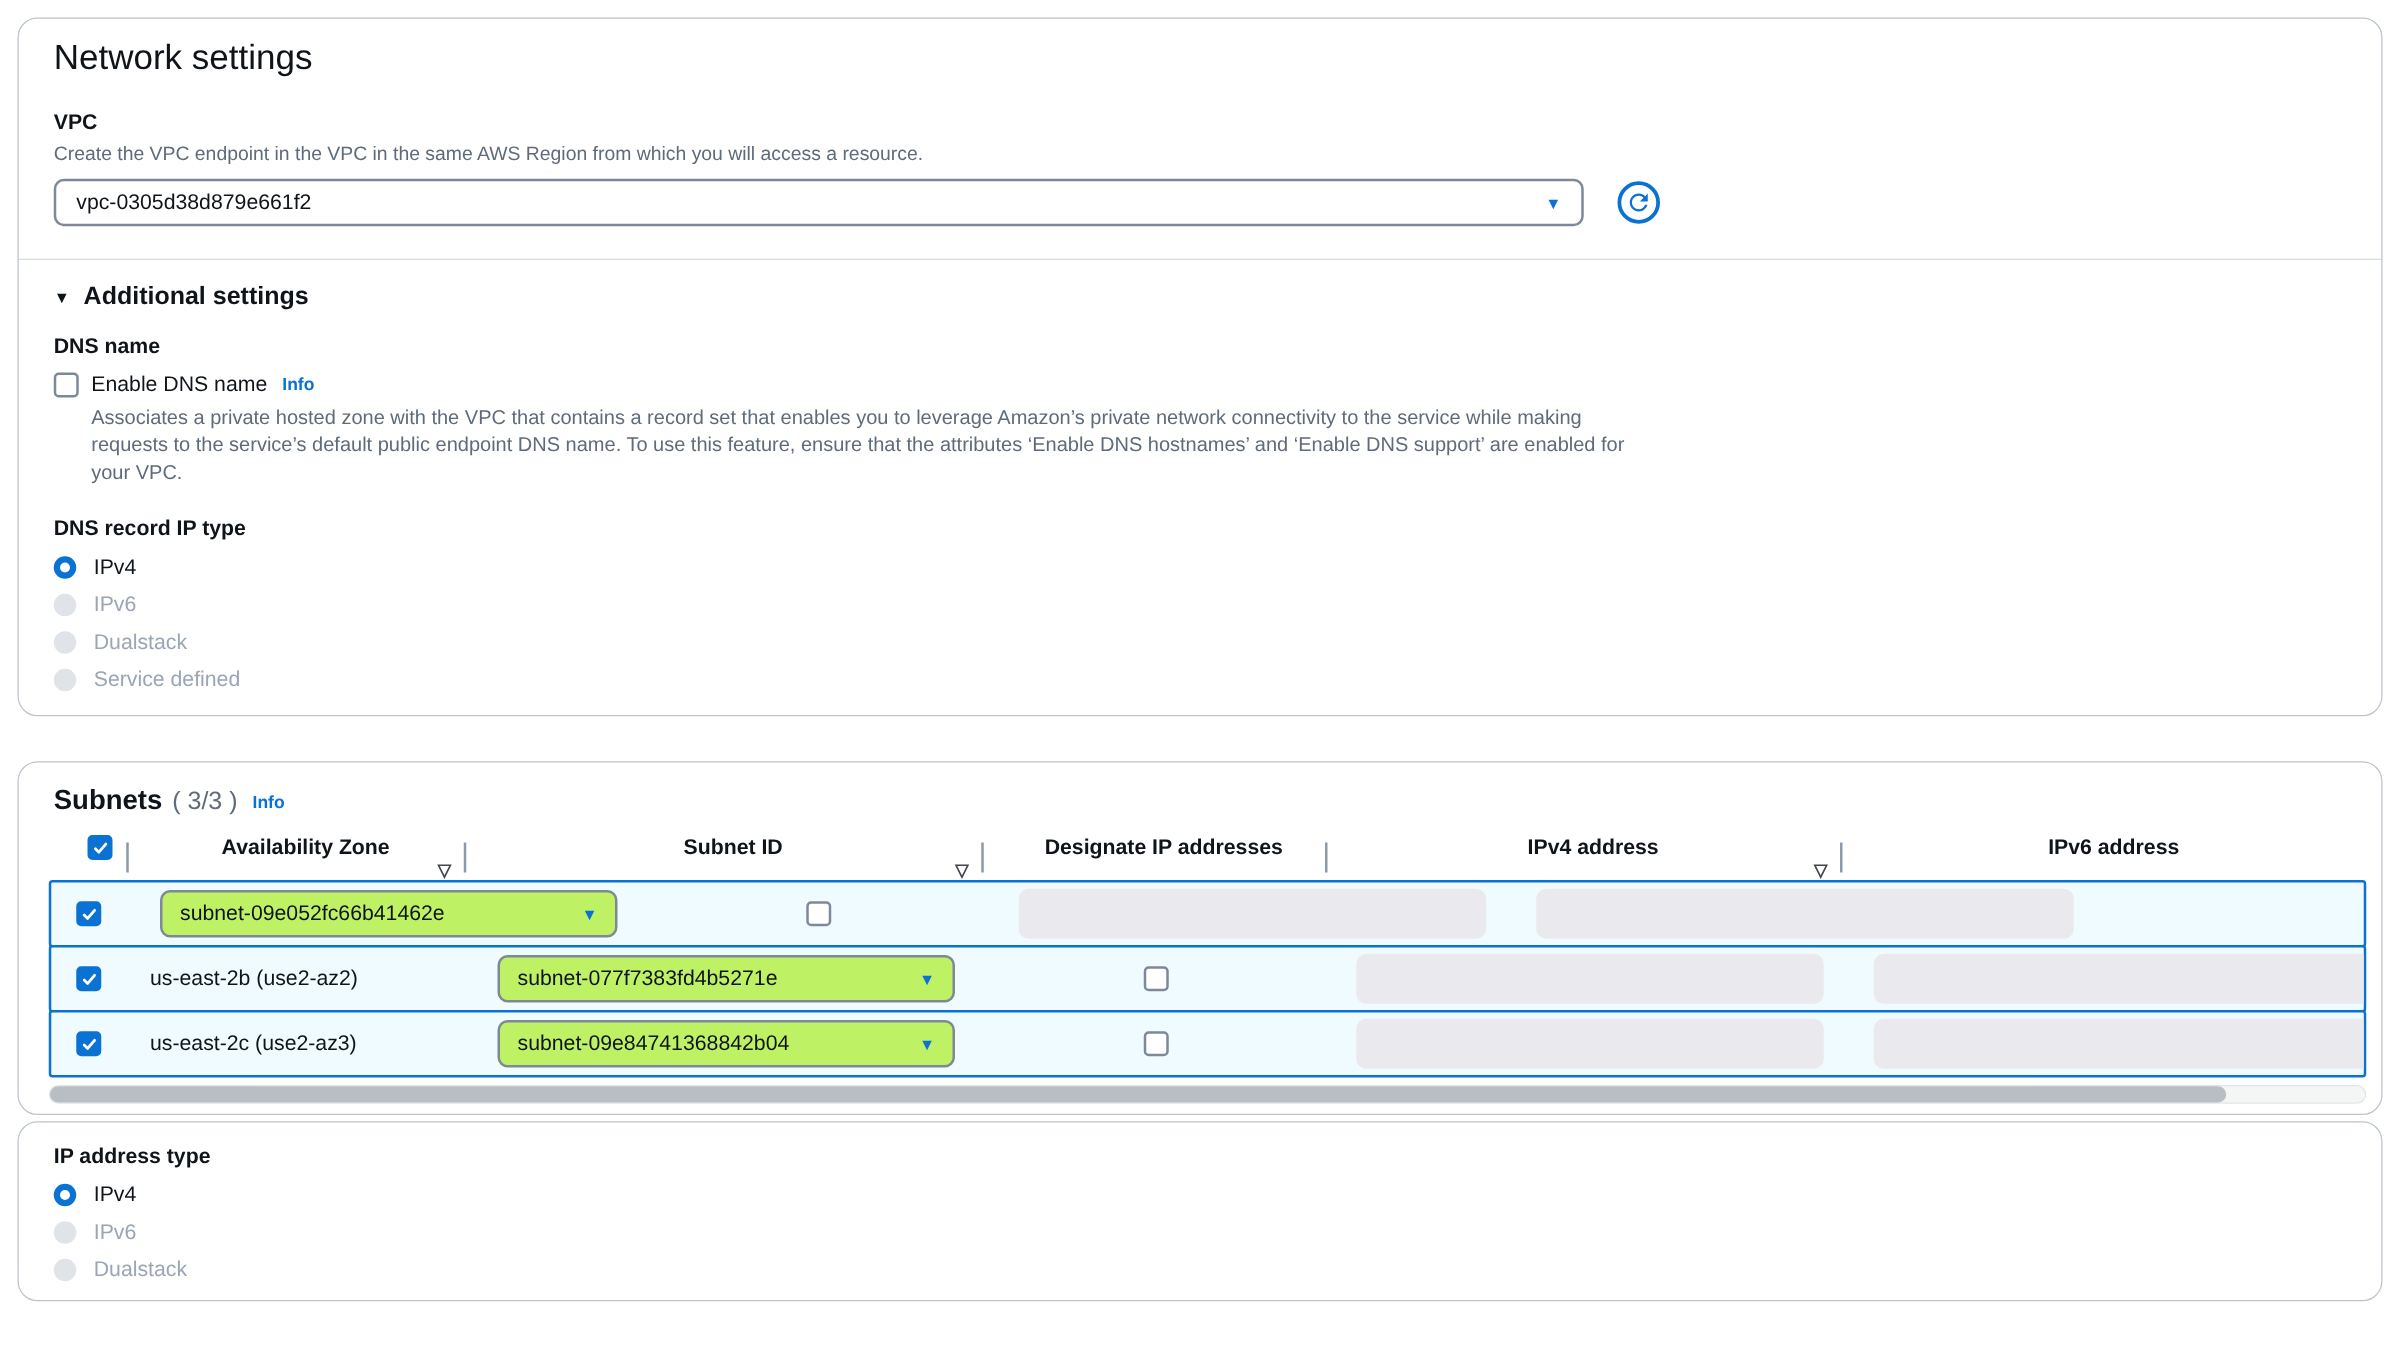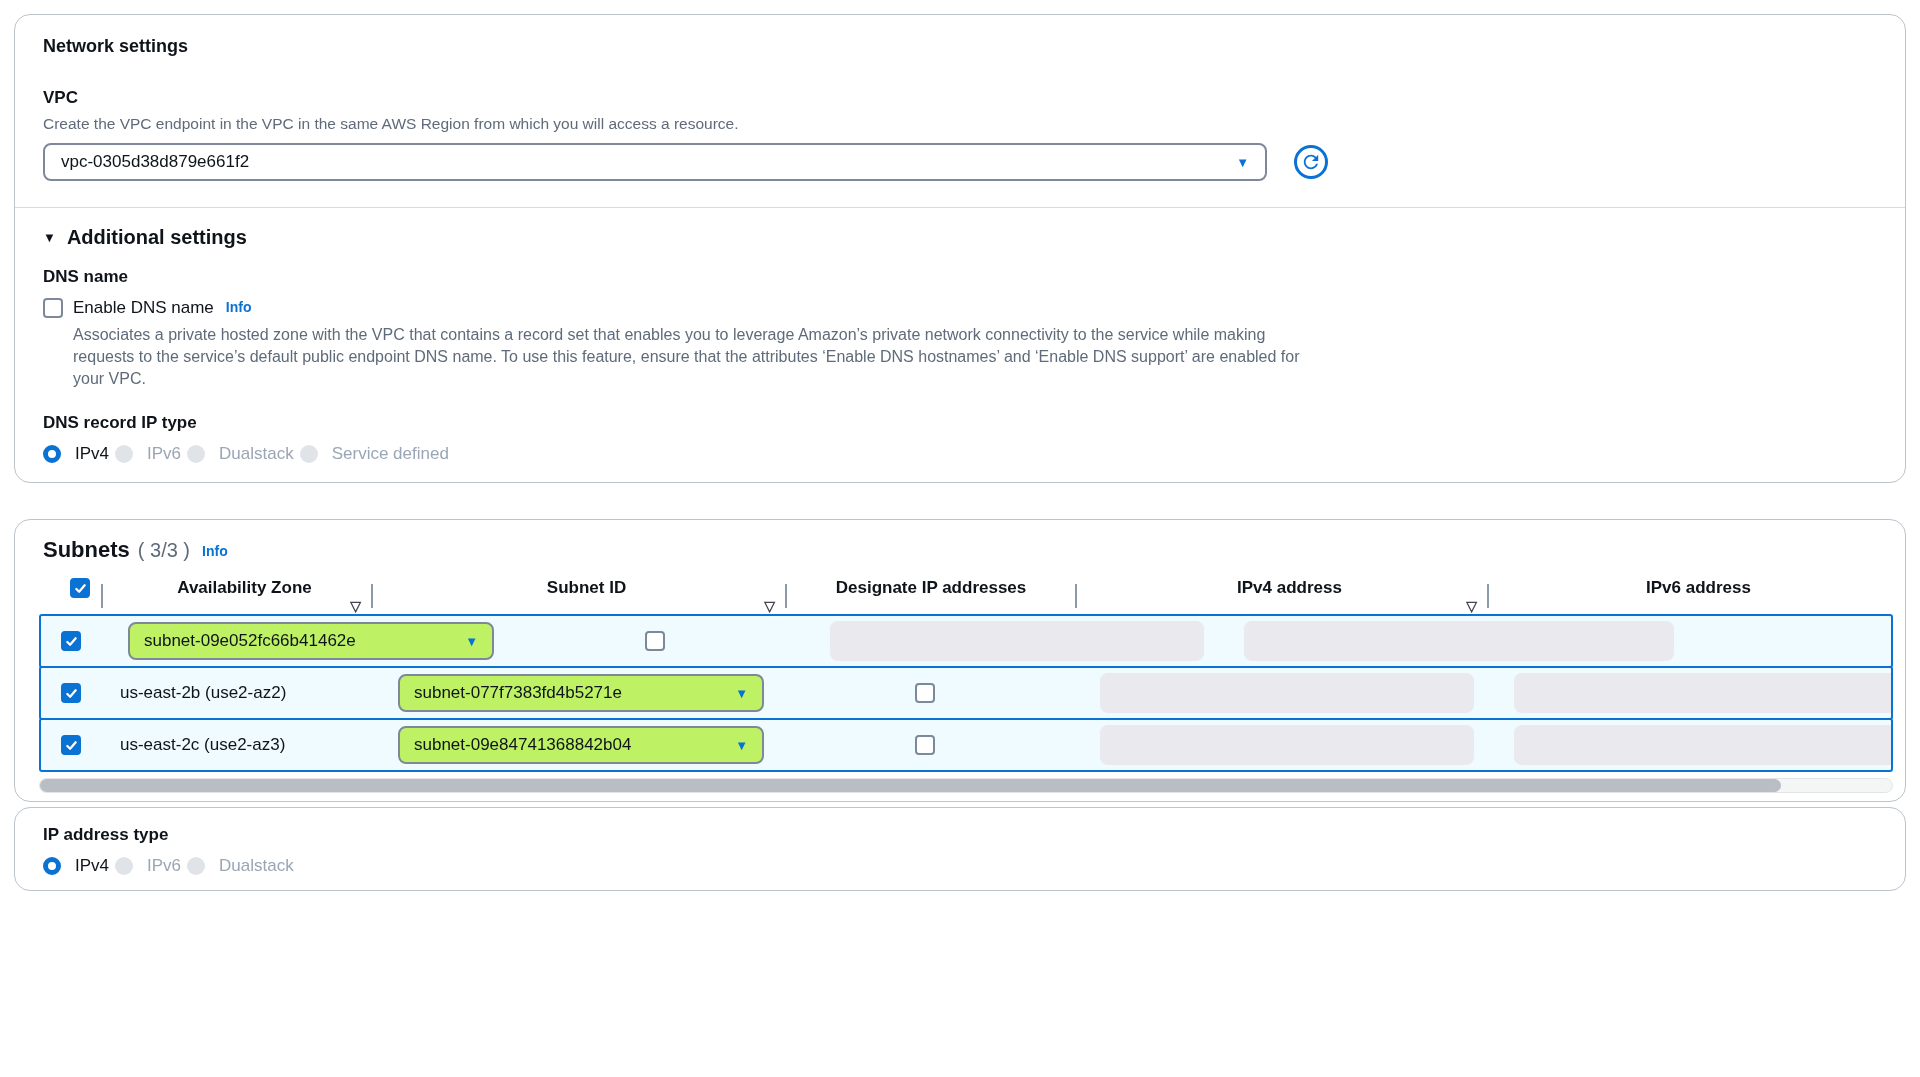--- a/index.html
+++ b/index.html
@@ -9,21 +9,21 @@
     background:#ffffff; color:#0f141a;
     font-family:"Liberation Sans", sans-serif;
     font-size:17px;
   }
   .card {
     margin:0 14px; background:#fff;
     border:1px solid #bcc4cd; border-radius:16px;
   }
   
   #card-network { margin-top:14px; padding:18px 28px 16px; }
-  .section-title { font-size:18px; font-weight:700; line-height:26px; }
+  .section-title { font-size:28px; font-weight:400; line-height:26px; }
   .section-subtitle { font-size:17px; color:#414d5c; line-height:24px; margin-top:2px; }
   .field-label { font-size:17px; font-weight:700; line-height:22px; margin-top:28px; }
   .field-desc { font-size:15.5px; color:#5f6b7a; line-height:22px; margin-top:4px; }
   .vpc-row { display:flex; align-items:center; gap:26px; }
   .select {
     margin-top:8px; width:1224px; height:38px;
     border:2px solid #7d8998; border-radius:8px; background:#fff;
     display:flex; align-items:center; justify-content:space-between;
     padding:0 16px; font-size:17px; cursor:pointer;
   }
@@ -40,21 +40,21 @@
     background:#fff; flex:0 0 auto; cursor:pointer;
   }
   .checkbox.checked {
     background:#0972d3; border-color:#0972d3;
     display:flex; align-items:center; justify-content:center;
   }
   .checkbox.checked svg { width:13px; height:13px; }
   .cb-label { font-size:17px; margin-left:10px; }
   .info-link { color:#0972d3; font-size:14px; font-weight:700; margin-left:12px; position:relative; top:-1px; cursor:pointer; text-decoration:none; }
   .dns-desc { margin:4px 0 0 30px; max-width:1248px; font-size:16px; color:#5f6b7a; line-height:22px; }
-  .radio-group { margin-top:8px; display:flex; flex-direction:row; gap:6px; }
+  .radio-group { margin-top:8px; display:flex; flex-direction:column; gap:6px; }
   .radio-row { display:flex; align-items:center; gap:14px; height:24px; font-size:17px; }
   .radio { width:18px; height:18px; border-radius:50%; flex:0 0 auto; }
   .radio.selected { border:5px solid #0972d3; background:#fff; }
   .radio.disabled { background:#e0e4e9; }
   .radio-row.disabled .radio-label { color:#9aa5b5; }
   
   #card-subnets { margin-top:36px; padding:16px 12px 8px 24px; }
   .subnets-title-row { display:flex; align-items:baseline; margin-left:4px; }
   .subnets-title { font-size:22px; font-weight:700; line-height:28px; }
   .subnets-count { font-size:20px; color:#5f6b7a; margin-left:8px; }
@@ -64,21 +64,21 @@
     padding-left:17px; position:relative; height:36px;flex-direction:column;
   }
   .th.sep::before {
     content:""; position:absolute; left:0; top:6px;
     width:2px; height:24px; background:#8c99a8;
   }
   .col-select { width:62px; padding-left:0; }
   .col-az { width:270px; }
   .col-subnet { width:414px; }
   .col-designate { width:275px; }
-  .col-ipv4 { width:412px;margin-left:15px; }
+  .col-ipv4 { width:412px; }
   .col-ipv6 { flex:1; overflow:hidden; }
   .sort-icon { margin-left:auto; margin-right:10px; color:#424650; font-size:14px; cursor:pointer; }
   .t-row {
     display:flex; align-items:center; height:54px;
     background:#f0fbff; border:2px solid #0972d3; border-radius:3px;
     margin-top:-2px; overflow:hidden;
   }
   .t-row:first-child { margin-top:0; }
   .td { display:flex; align-items:center; height:100%; }
   .td.col-select .checkbox { margin-left:20px; }

